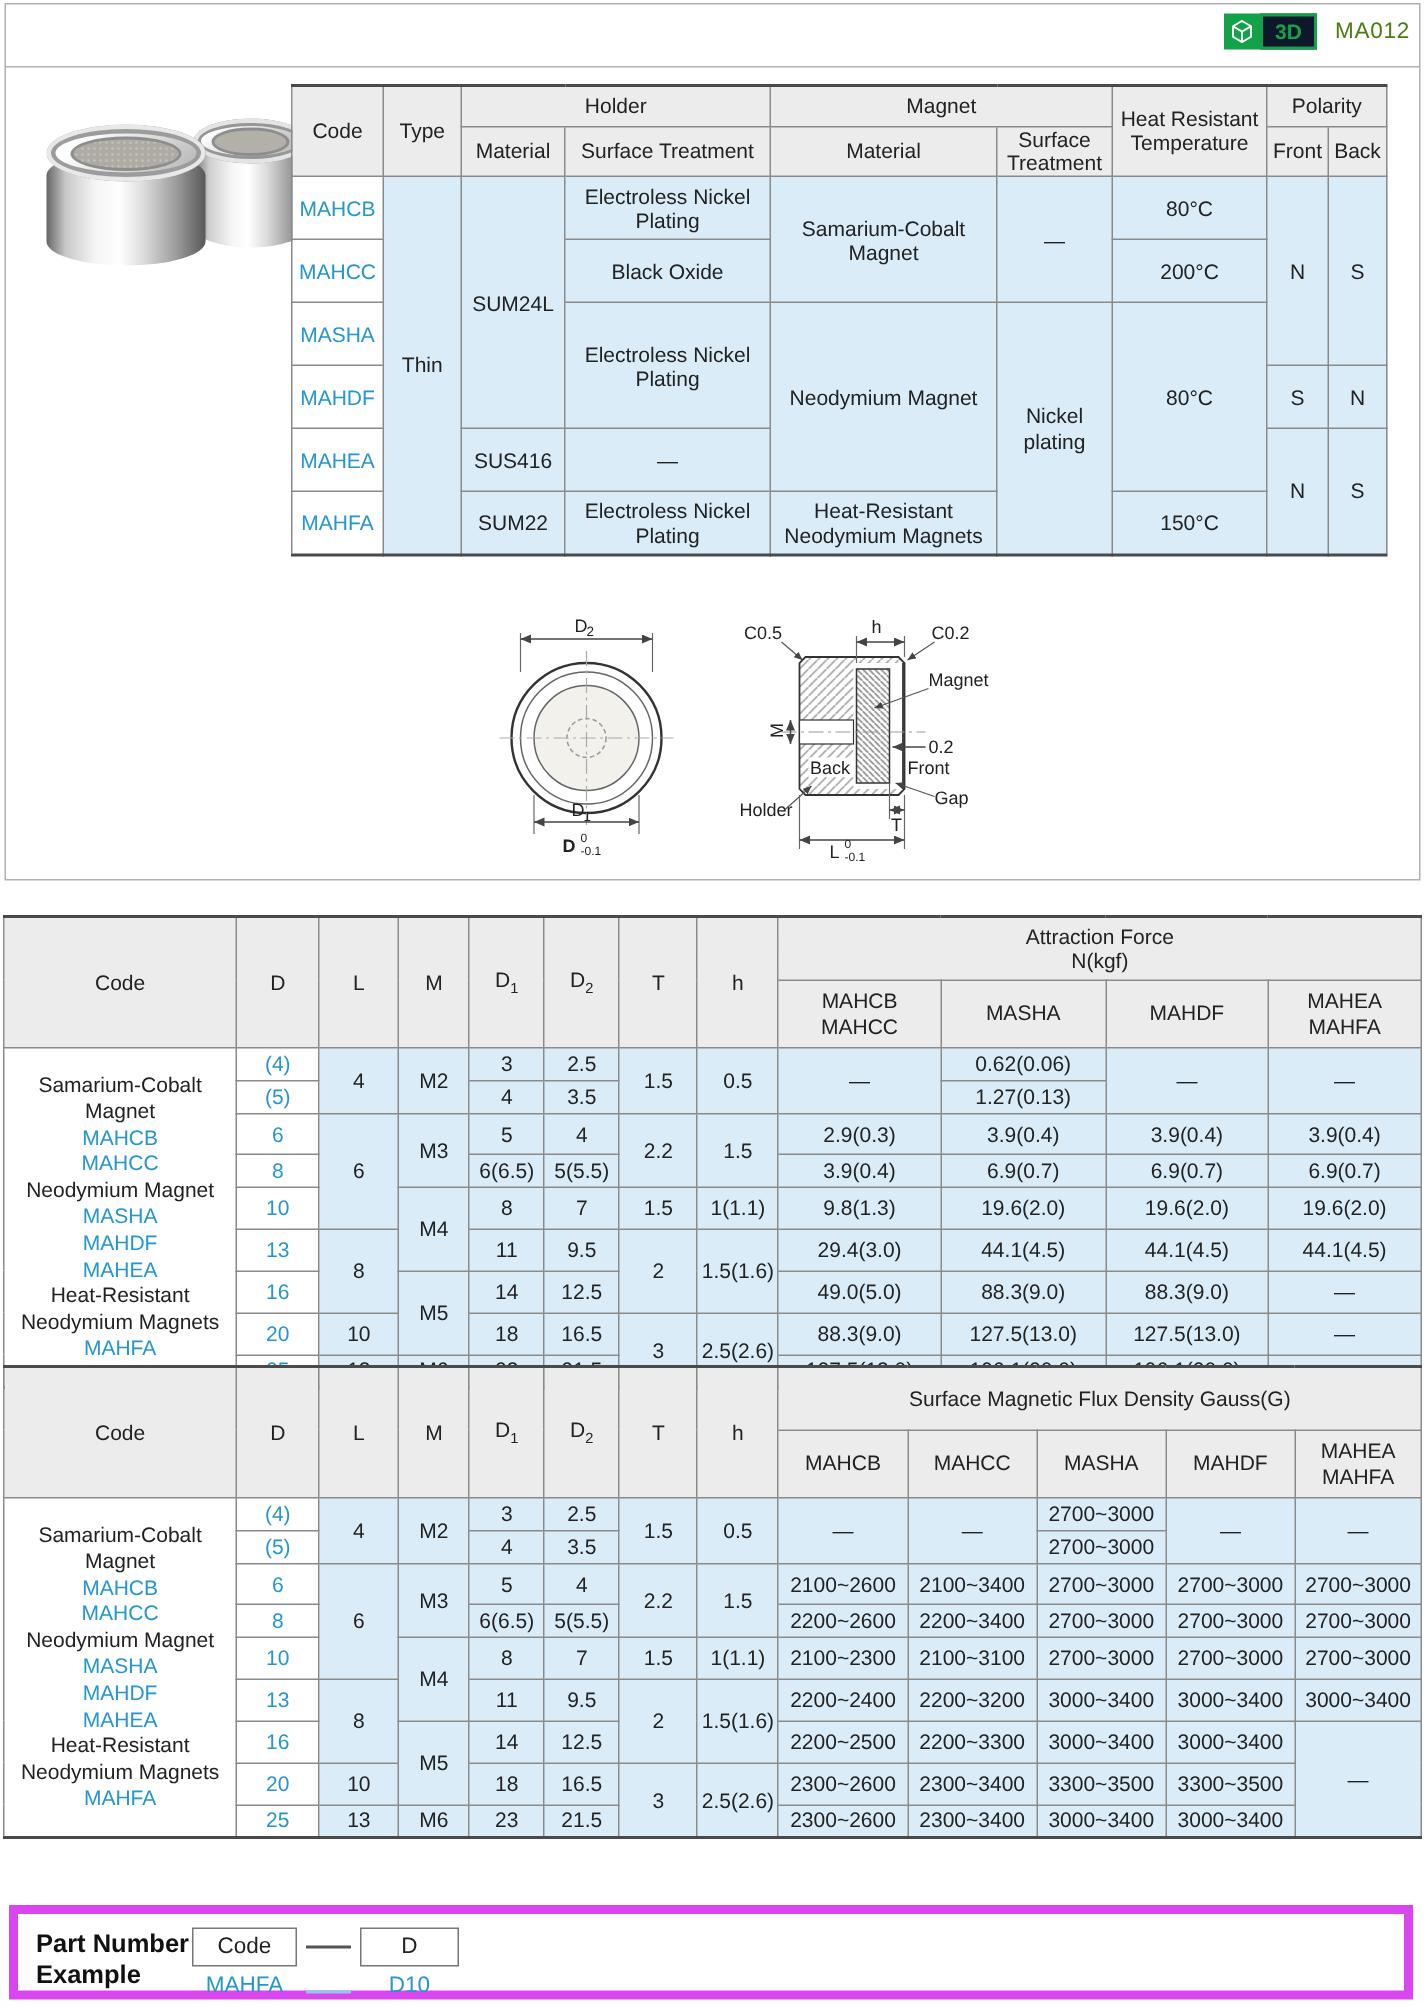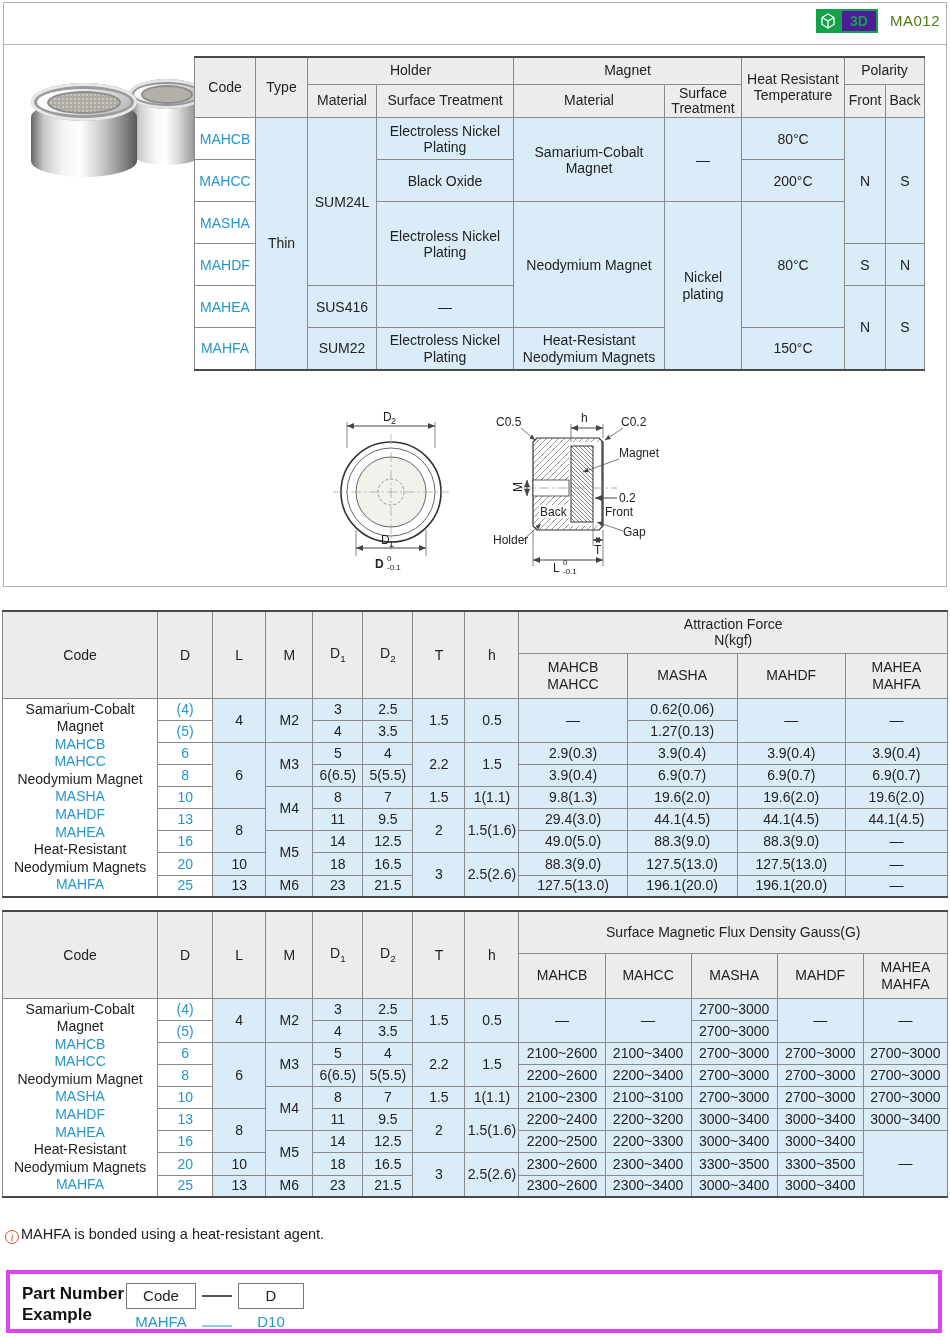--- a/index.html
+++ b/index.html
@@ -4,21 +4,21 @@
 <style>
   * { box-sizing: border-box; }
   body { margin:0; background:#fff; font-family:"Liberation Sans",sans-serif; color:#222; }
   .page { position:relative; width:950px; height:1338px; background:#fff; overflow:hidden; }
 
   
   .top-frame { position:absolute; left:3px; top:2px; width:944px; height:585px; border:1px solid #b0b0b0; }
   .hdr-strip { position:absolute; left:0; top:0; width:100%; height:42px; border-bottom:1px solid #b0b0b0; }
   .badge-3d { position:absolute; right:72px; top:9px; display:flex; align-items:center; cursor:pointer; }
   .badge-cube { width:24px; height:24px; background:#13a24a; display:flex; align-items:center; justify-content:center; }
-  .badge-box { width:38px; height:24px; border:2px solid #13a24a; color:#13a24a; font-weight:bold; font-size:14px; text-align:center; line-height:20px; background:#4c1d95; }
+  .badge-box { width:38px; height:24px; border:2px solid #13a24a; color:#13a24a; font-weight:bold; font-size:14px; text-align:center; line-height:20px; background:#0f172a; }
   .page-code { position:absolute; right:10px; top:12px; font-size:15px; color:#4d7c0f; letter-spacing:0.5px; }
 
   
   .photo { position:absolute; left:27px; top:55px; width:170px; height:125px; }
   .cyl-body-r { position:absolute; left:102px; top:38px; width:76px; height:72px; border-radius:38px/14px;
     background:linear-gradient(90deg,#707070 0%,#cfcfcf 14%,#f6f6f6 34%,#ffffff 48%,#dcdcdc 64%,#9e9e9e 84%,#636363 100%); }
   .cyl-top-r { position:absolute; left:102px; top:24px; width:76px; height:30px; border-radius:50%;
     background:linear-gradient(140deg,#fcfcfc 20%,#b9b9b9 85%); box-shadow:inset 0 0 0 3px #e4e4e4, inset 0 0 0 5px #969696; }
   .cyl-face-r { position:absolute; left:114px; top:30px; width:52px; height:19px; border-radius:50%;
     background-color:#b3b0aa; border:2px solid #8d8d8d; }
@@ -44,36 +44,36 @@
 
   
   .dim-table { position:absolute; left:2px; width:946px; font-size:14px;
         border-top:2px solid #4a4a4a; border-bottom:2px solid #4a4a4a; }
   .t2 { top:610px; } .t3 { top:910px; }
   .dim-table thead th { line-height:1.15; }
   .dim-table .grp-row th { height:42px; }
   .dim-table .sub-row th { height:45px; }
   .dim-table tbody td { background:#d9ecf8; height:22px; line-height:1.05; padding:0 2px; }
   .dim-table tbody td.dcol { background:#fff; color:#2596cf; cursor:pointer; }
-  .codecell { background:#fff !important; padding:2px 0 !important; }
+  .codecell { background:#fff !important; padding:16px 0 !important; }
   .codecell div { line-height:17.6px; font-size:14px; }
   .codecell .blue { color:#2596cf; cursor:pointer; }
 
   
   .watermark { position:absolute; left:325px; top:614px; font-size:64px; font-weight:bold;
     color:rgba(110,110,110,0.12); letter-spacing:8px; font-family:"DejaVu Sans",sans-serif; pointer-events:none; }
 
   
   .note { position:absolute; font-size:14.5px; color:#222; white-space:nowrap; }
   .info-ic { display:inline-block; width:14px; height:14px; border:1px solid #e0472e; border-radius:50%;
     color:#e0472e; font-size:11px; line-height:13px; text-align:center; font-style:italic;
     font-family:"Liberation Serif",serif; margin-right:2px; vertical-align:-2px; }
 
   
-  .pn-box { position:absolute; left:6px; top:1270px; width:936px; height:63px; border:4px solid #d946ef; }
+  .pn-box { position:absolute; left:6px; top:1270px; width:936px; height:63px; border:6px solid #d946ef; }
   .pn-title { position:absolute; left:12px; top:9px; font-size:17px; font-weight:bold; line-height:21px; color:#111; }
   .pn-field { position:absolute; top:9px; height:26px; border:1px solid #777; background:#fff;
     text-align:center; line-height:24px; font-size:15px; }
   .pn-code-box { left:116px; width:70px; }
   .pn-d-box { left:228px; width:66px; }
   .pn-dash { position:absolute; left:192px; top:21px; width:30px; border-top:2px solid #555; }
   .pn-dash-blue { position:absolute; left:192px; top:51px; width:30px; border-top:2px solid #8ec7e8; }
   .pn-ex { position:absolute; top:39px; font-size:15px; color:#2596cf; text-align:center; }
   .pn-ex-code { left:116px; width:70px; }
   .pn-ex-d { left:228px; width:66px; }
@@ -583,23 +583,20 @@
         <td>23</td>
         <td>21.5</td>
         <td>2300~2600</td>
         <td>2300~3400</td>
         <td>3000~3400</td>
         <td>3000~3400</td>
       </tr>
     </tbody>
   </table>
 
-  <div class="note" style="left:5px; top:1226px;">
-    <span class="info-ic">i</span><span>MAHFA is bonded using a heat-resistant agent.</span>
-  </div>
 
   <div class="pn-box">
     <div class="pn-title">
       <div>Part Number</div>
       <div>Example</div>
     </div>
     <div class="pn-field pn-code-box">Code</div>
     <div class="pn-dash"></div>
     <div class="pn-field pn-d-box">D</div>
     <div class="pn-ex pn-ex-code">MAHFA</div>

